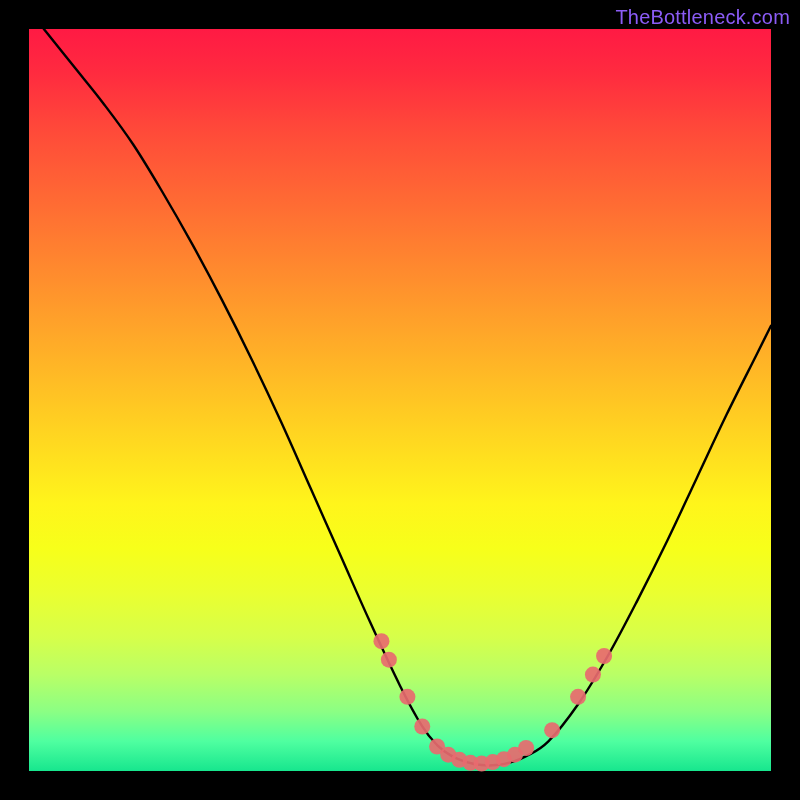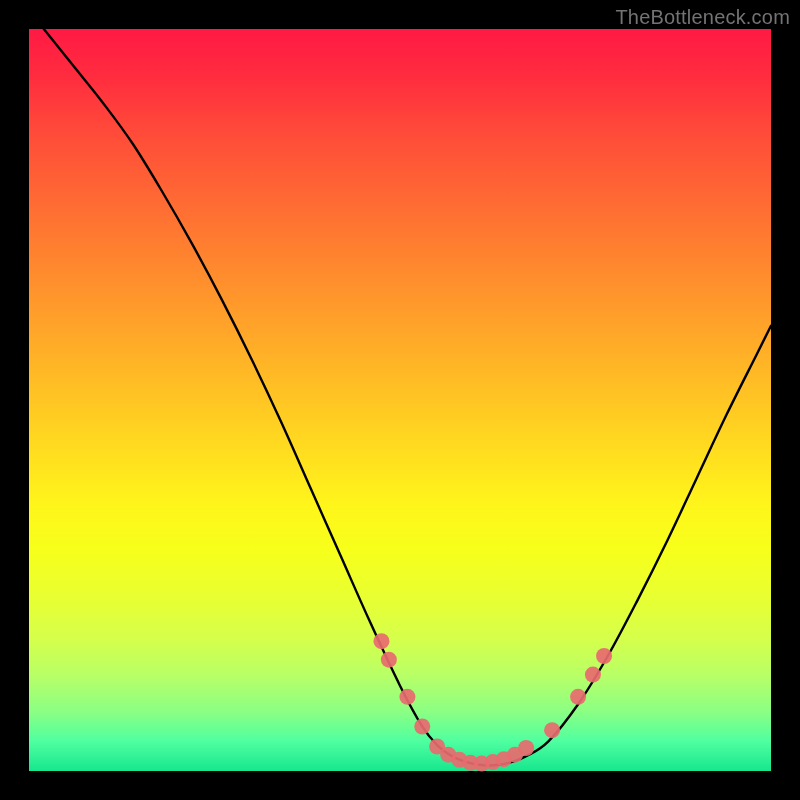--- a/index.html
+++ b/index.html
@@ -41,21 +41,21 @@
       #b9ff66 87%,
       #8bff84 92%,
       #4fffa0 96%,
       #17e68e 100%
     );
   }
   .watermark {
     position: absolute;
     top: 6px;
     right: 10px;
-    color: #737373;
+    color: #8b5cf6;
     font-size: 20px;
     font-weight: 500;
     letter-spacing: 0.2px;
     user-select: none;
   }
   svg.curve {
     position: absolute;
     left: 0;
     top: 0;
     width: 742px;

